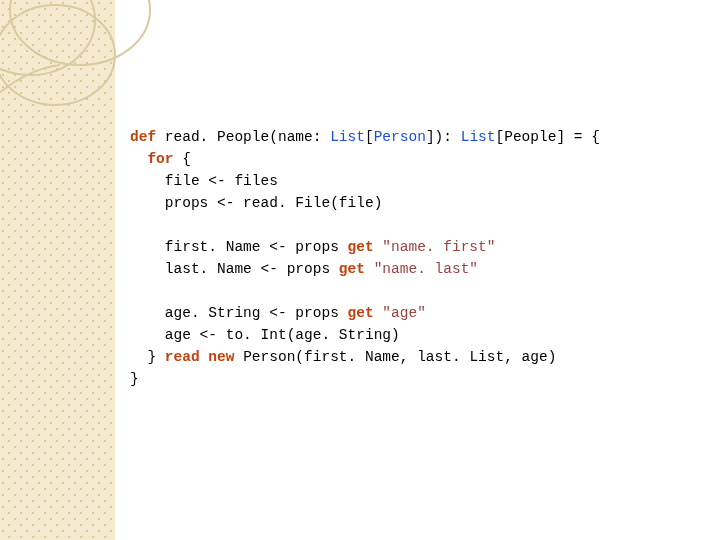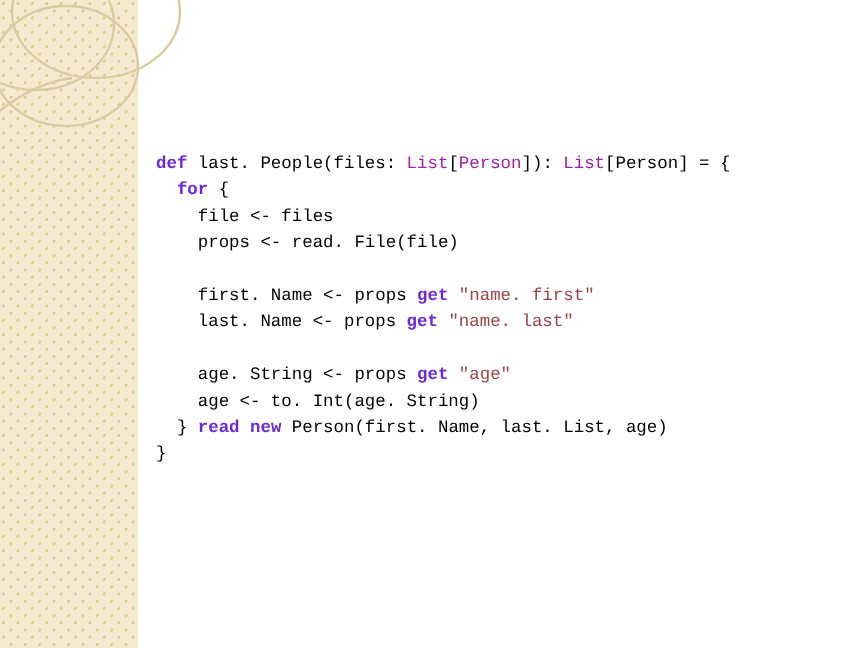--- a/index.html
+++ b/index.html
@@ -31,39 +31,39 @@
   .code-block {
     position: absolute;
     left: 130px;
     top: 126px;
     font-size: 14.5px;
     line-height: 1.52;
     white-space: pre;
     color: #000;
     font-weight: 400;
   }
-  .kw   { color: #6d28d9; font-weight: bold; }
-  .type { color: #a21caf; }
+  .kw   { color: #c2410c; font-weight: bold; }
+  .type { color: #1d4ed8; }
   .str  { color: #994444; }
 </style>
 </head>
 <body>
 
 <div class="bg-pattern"></div>
 
 <svg class="leaf-deco" viewBox="0 0 220 180">
   <g fill="none" stroke="#d9caa0" stroke-width="2">
     <ellipse cx="70" cy="60" rx="65" ry="55"></ellipse>
     <ellipse cx="120" cy="50" rx="70" ry="55"></ellipse>
     <ellipse cx="95" cy="95" rx="60" ry="50"></ellipse>
     <path d="M20,150 Q60,110 100,105"></path>
   </g>
 </svg>
 
-<div class="code-block"><span class="kw">def</span><span> last. People(files: </span><span class="type">List</span><span>[</span><span class="type">Person</span><span>]): </span><span class="type">List</span><span>[Person] = {</span>
+<div class="code-block"><span class="kw">def</span><span> read. People(name: </span><span class="type">List</span><span>[</span><span class="type">Person</span><span>]): </span><span class="type">List</span><span>[People] = {</span>
 <span class="kw">  for</span><span> {</span>
 <span>    file &lt;- files</span>
 <span>    props &lt;- read. File(file)</span>
 <span></span>
 <span>    first. Name &lt;- props </span><span class="kw">get</span><span> </span><span class="str">"name. first"</span>
 <span>    last. Name &lt;- props </span><span class="kw">get</span><span> </span><span class="str">"name. last"</span>
 <span></span>
 <span>    age. String &lt;- props </span><span class="kw">get</span><span> </span><span class="str">"age"</span>
 <span>    age &lt;- to. Int(age. String)</span>
 <span>  } </span><span class="kw">read</span><span> </span><span class="kw">new</span><span> Person(first. Name, last. List, age)</span>

